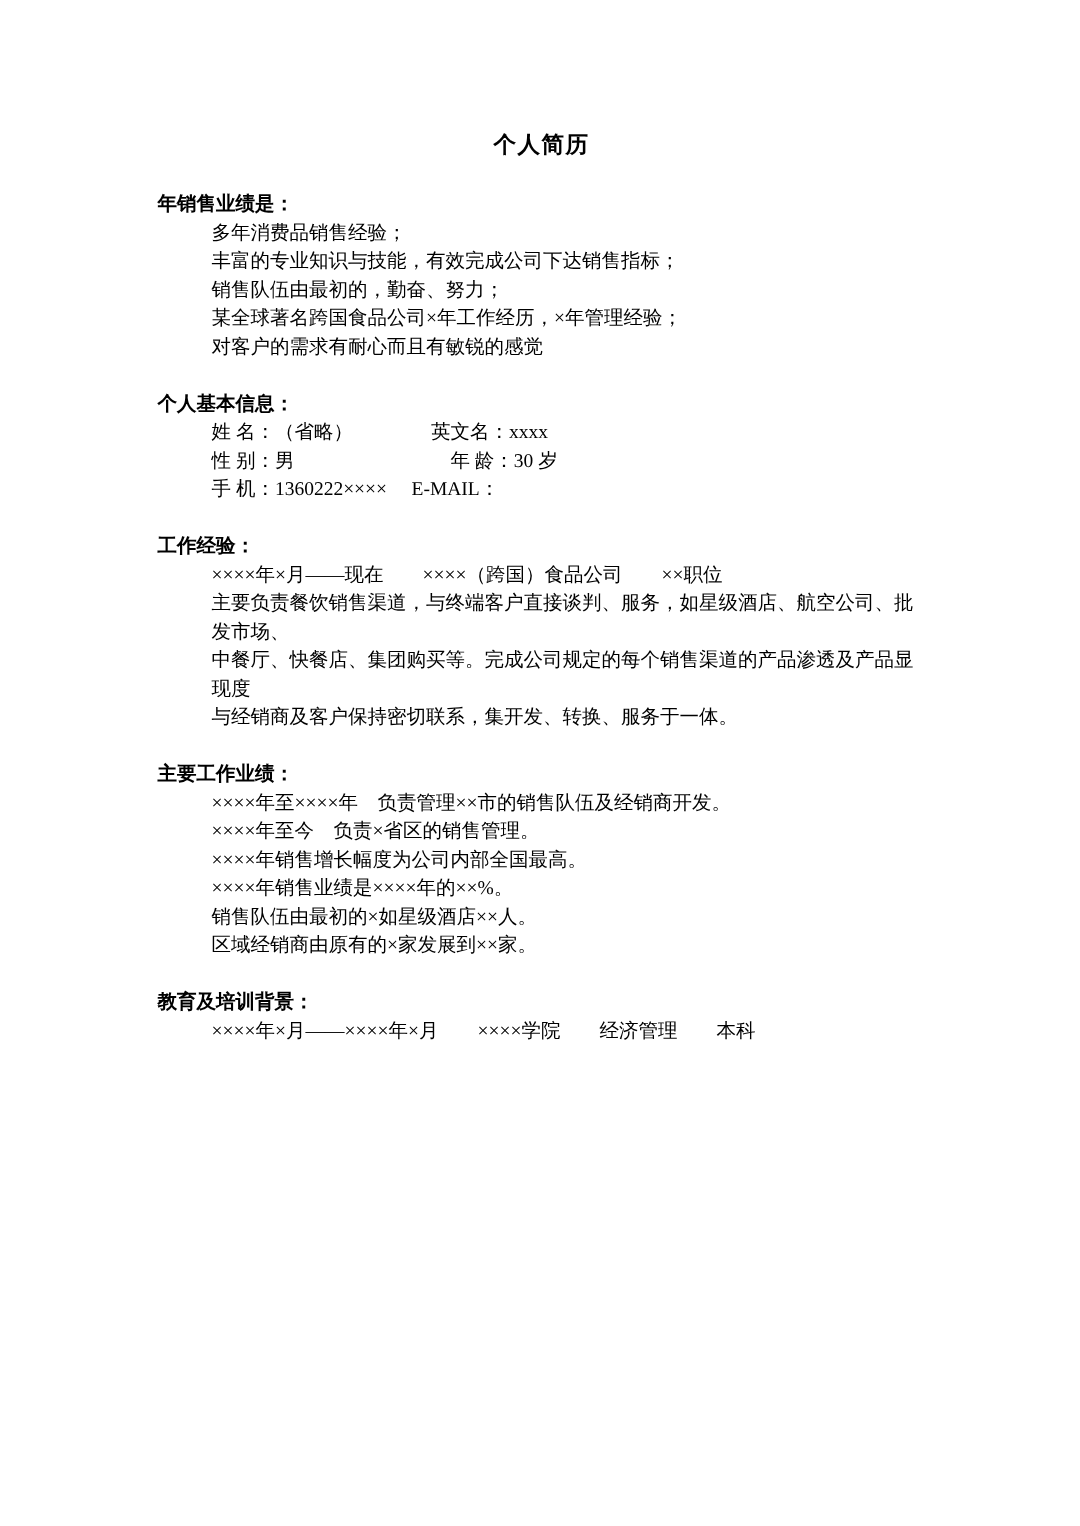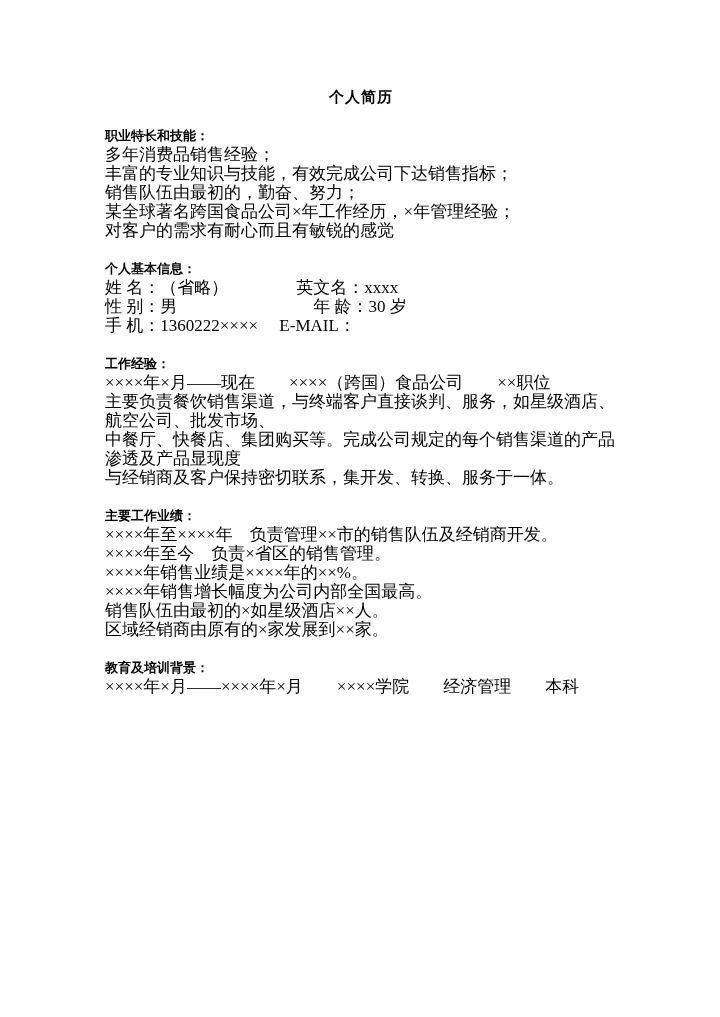--- a/index.html
+++ b/index.html
@@ -35,35 +35,36 @@
   .section {
     margin-top: 19px;
   }
   .section-heading {
     font-weight: bold;
     font-size: 13px;
     line-height: 19px;
     white-space: pre-wrap;
   }
   .text-line {
-    font-size: 17px;
+    font-size: 13px;
     line-height: 19px;
     white-space: pre-wrap;
+    margin-left: 36px;
   }
 </style>
 </head>
 <body>
 
 <div class="page">
   <div class="content">
 
     <div class="doc-title">个人简历</div>
 
     <div class="section">
-      <div class="section-heading">职业特长和技能：</div>
+      <div class="section-heading">年销售业绩是：</div>
       <div class="text-line">多年消费品销售经验；</div>
       <div class="text-line">丰富的专业知识与技能，有效完成公司下达销售指标；</div>
       <div class="text-line">销售队伍由最初的，勤奋、努力；</div>
       <div class="text-line">某全球著名跨国食品公司×年工作经历，×年管理经验；</div>
       <div class="text-line">对客户的需求有耐心而且有敏锐的感觉</div>
     </div>
 
     <div class="section">
       <div class="section-heading">个人基本信息：</div>
       <div class="text-line">姓 名：（省略）　　　　英文名：xxxx</div>
@@ -76,22 +77,22 @@
       <div class="text-line">××××年×月——现在　　××××（跨国）食品公司　　××职位</div>
       <div class="text-line">主要负责餐饮销售渠道，与终端客户直接谈判、服务，如星级酒店、航空公司、批发市场、</div>
       <div class="text-line">中餐厅、快餐店、集团购买等。完成公司规定的每个销售渠道的产品渗透及产品显现度</div>
       <div class="text-line">与经销商及客户保持密切联系，集开发、转换、服务于一体。</div>
     </div>
 
     <div class="section">
       <div class="section-heading">主要工作业绩：</div>
       <div class="text-line">××××年至××××年　负责管理××市的销售队伍及经销商开发。</div>
       <div class="text-line">××××年至今　负责×省区的销售管理。</div>
+      <div class="text-line">××××年销售增长幅度为公司内部全国最高。</div>
       <div class="text-line">××××年销售业绩是××××年的××%。</div>
-      <div class="text-line">××××年销售增长幅度为公司内部全国最高。</div>
       <div class="text-line">销售队伍由最初的×如星级酒店××人。</div>
       <div class="text-line">区域经销商由原有的×家发展到××家。</div>
     </div>
 
     <div class="section">
       <div class="section-heading">教育及培训背景：</div>
       <div class="text-line">××××年×月——××××年×月　　××××学院　　经济管理　　本科</div>
     </div>
 
   </div>

